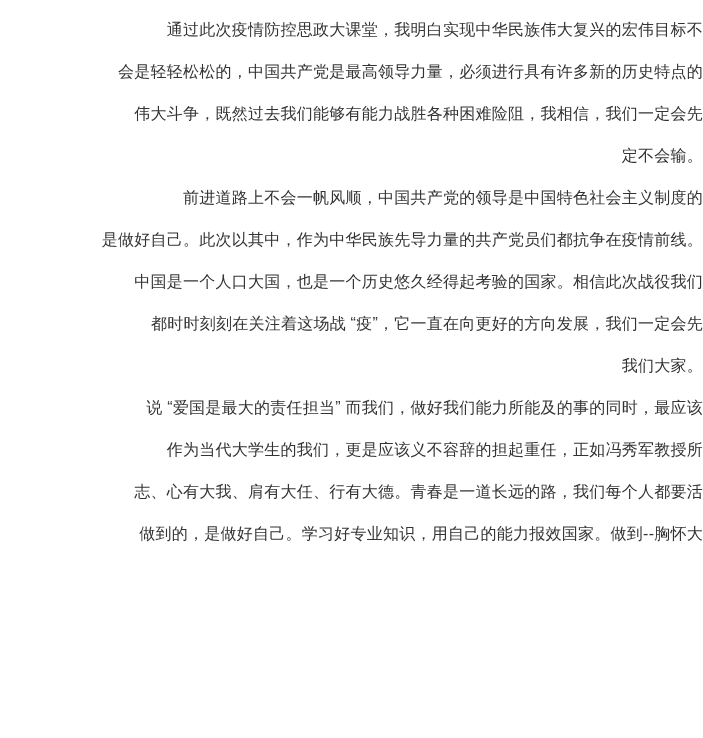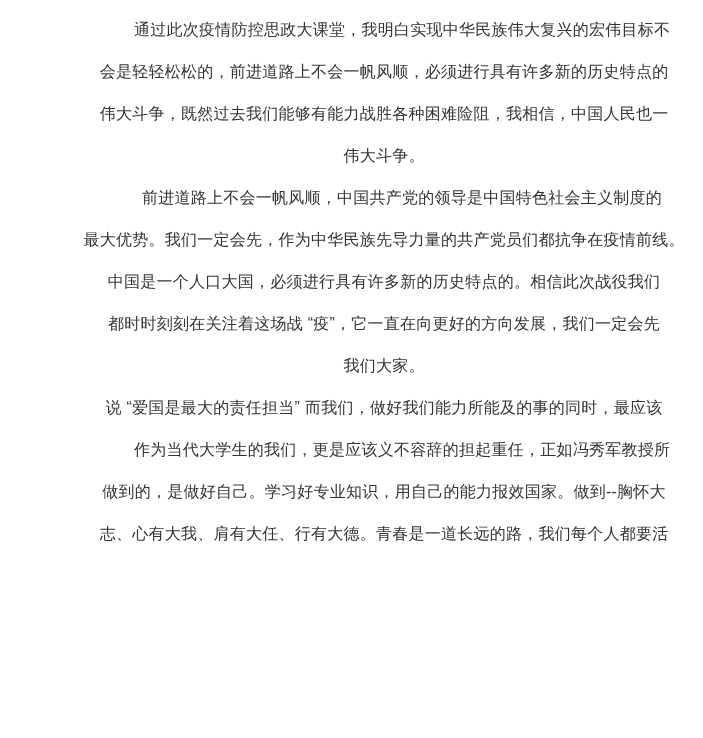--- a/index.html
+++ b/index.html
@@ -24,46 +24,46 @@
     margin: 0;
     padding: 0;
   }
   .line {
     height: 42px;
     line-height: 42px;
     font-size: 16px;
     letter-spacing: 0.25px;
     color: #333333;
     white-space: nowrap;
-    text-align: center;
+    text-align: right;
   }
   .line.indent {
     text-indent: 36px;
   }
 </style>
 </head>
 <body>
 
 <div class="page">
 
   <div class="paragraph">
     <div class="line indent">通过此次疫情防控思政大课堂，我明白实现中华民族伟大复兴的宏伟目标不</div>
-    <div class="line">会是轻轻松松的，前进道路上不会一帆风顺，必须进行具有许多新的历史特点的</div>
-    <div class="line">伟大斗争，既然过去我们能够有能力战胜各种困难险阻，我相信，中国人民也一</div>
-    <div class="line">伟大斗争。</div>
+    <div class="line">会是轻轻松松的，中国共产党是最高领导力量，必须进行具有许多新的历史特点的</div>
+    <div class="line">伟大斗争，既然过去我们能够有能力战胜各种困难险阻，我相信，我们一定会先</div>
+    <div class="line">定不会输。</div>
   </div>
 
   <div class="paragraph">
     <div class="line indent">前进道路上不会一帆风顺，中国共产党的领导是中国特色社会主义制度的</div>
-    <div class="line">最大优势。我们一定会先，作为中华民族先导力量的共产党员们都抗争在疫情前线。</div>
-    <div class="line">中国是一个人口大国，必须进行具有许多新的历史特点的。相信此次战役我们</div>
+    <div class="line">是做好自己。此次以其中，作为中华民族先导力量的共产党员们都抗争在疫情前线。</div>
+    <div class="line">中国是一个人口大国，也是一个历史悠久经得起考验的国家。相信此次战役我们</div>
     <div class="line">都时时刻刻在关注着这场战 “疫”，它一直在向更好的方向发展，我们一定会先</div>
     <div class="line">我们大家。</div>
   </div>
 
   <div class="paragraph">
     <div class="line">说 “爱国是最大的责任担当” 而我们，做好我们能力所能及的事的同时，最应该</div>
     <div class="line indent">作为当代大学生的我们，更是应该义不容辞的担起重任，正如冯秀军教授所</div>
+    <div class="line">志、心有大我、肩有大任、行有大德。青春是一道长远的路，我们每个人都要活</div>
     <div class="line">做到的，是做好自己。学习好专业知识，用自己的能力报效国家。做到--胸怀大</div>
-    <div class="line">志、心有大我、肩有大任、行有大德。青春是一道长远的路，我们每个人都要活</div>
   </div>
 
 </div>
 
 </body></html>

